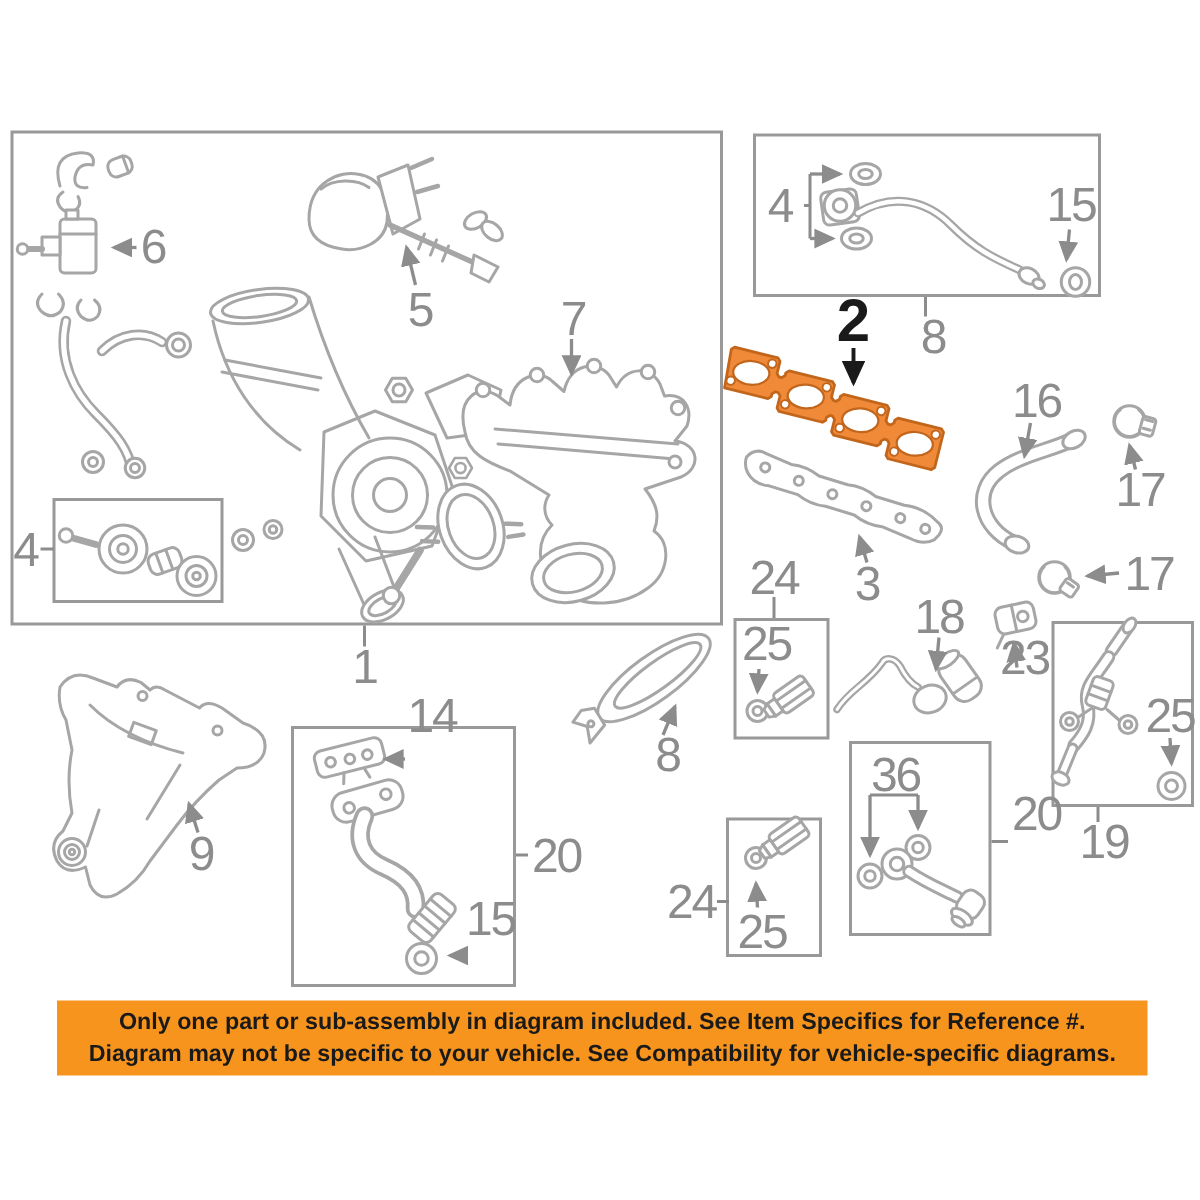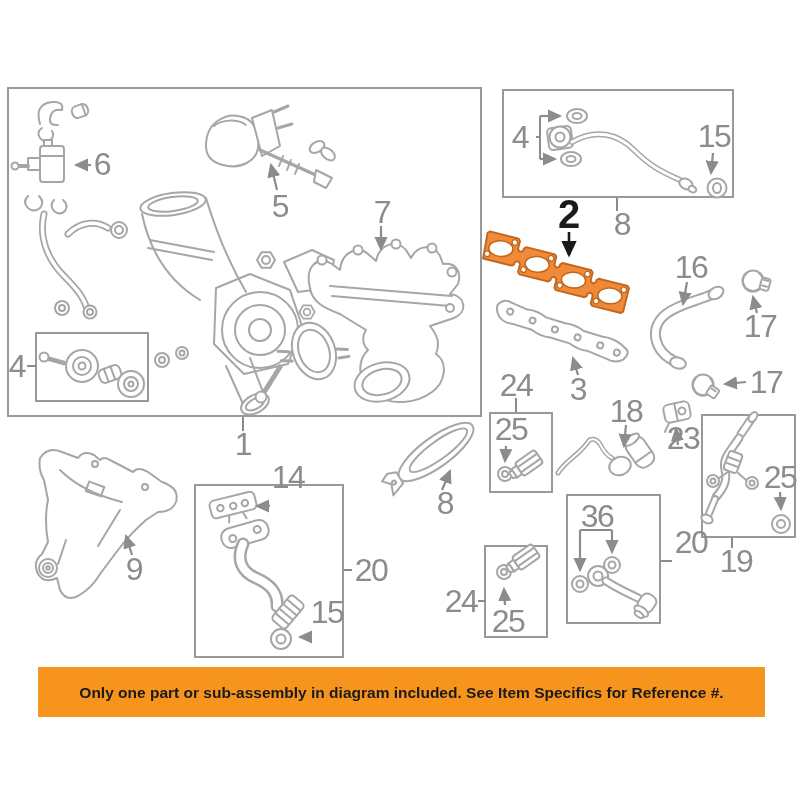--- a/index.html
+++ b/index.html
@@ -430,15 +430,16 @@
 <div class="plbl" style="left:780px;top:477px">25</div>
 <div class="plbl" style="left:597px;top:516px">36</div>
 <div class="plbl" style="left:683px;top:438px">23</div>
 <div class="plbl" style="left:516px;top:385px">24</div>
 <div class="plbl" style="left:461px;top:601px">24</div>
 <div class="plbl" style="left:511px;top:429px">25</div>
 <div class="plbl" style="left:508px;top:621px">25</div>
 
 <div class="banner">
   <div>Only one part or sub-assembly in diagram included. See Item Specifics for Reference #.</div>
+  <div>Diagram may not be specific to your vehicle. See Compatibility for vehicle-specific diagrams.</div>
 </div>
 
 </div>
 
 </body></html>

